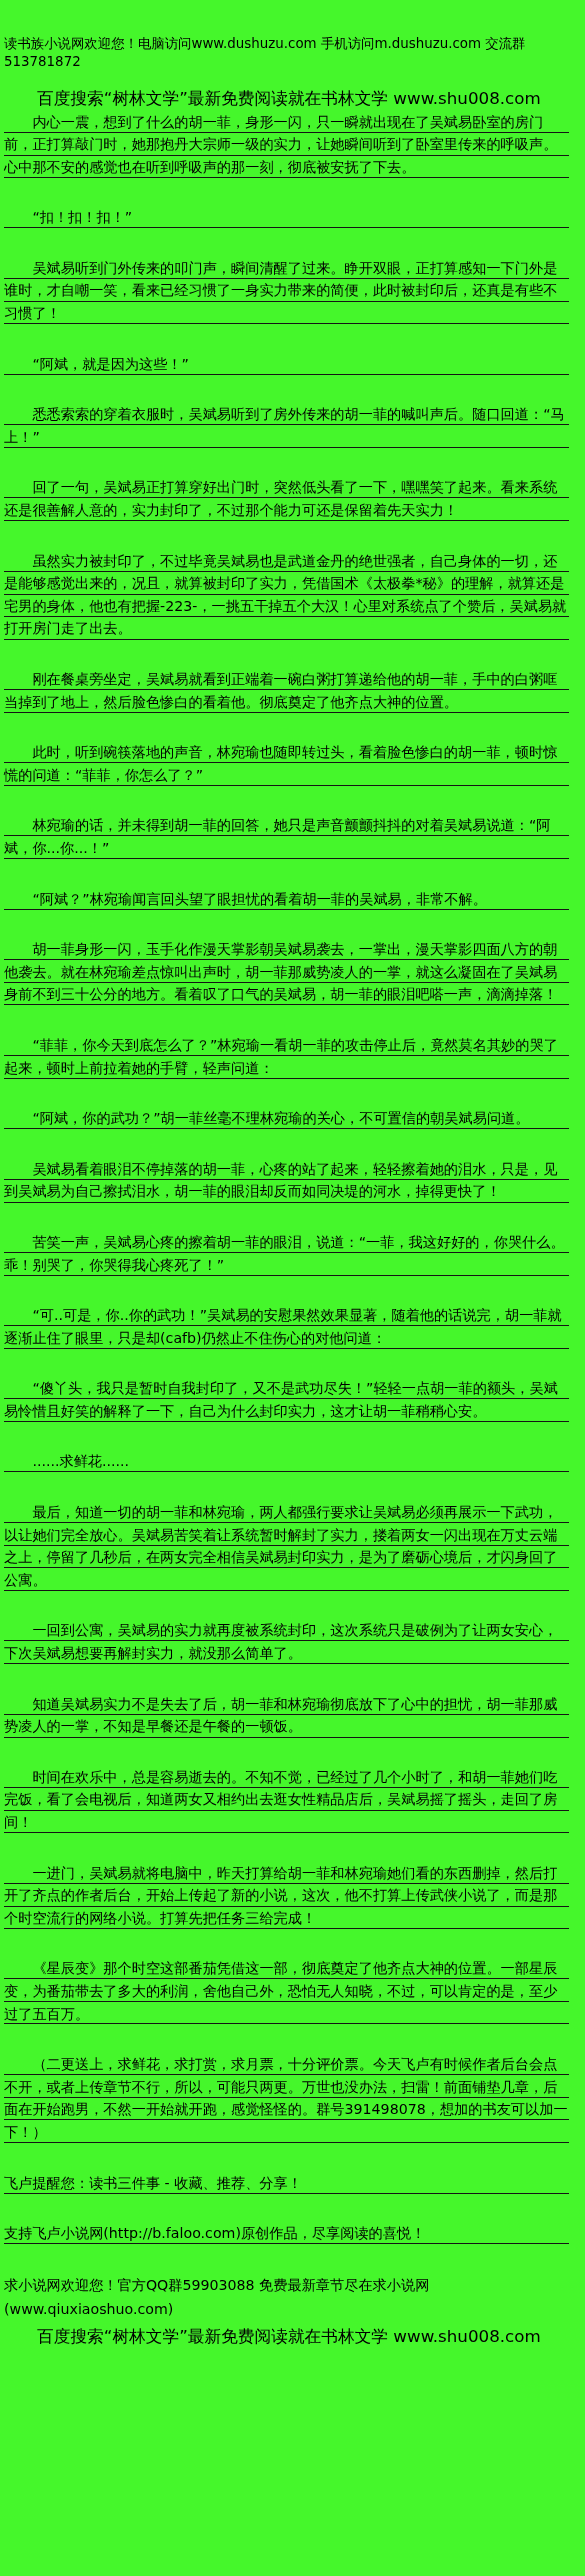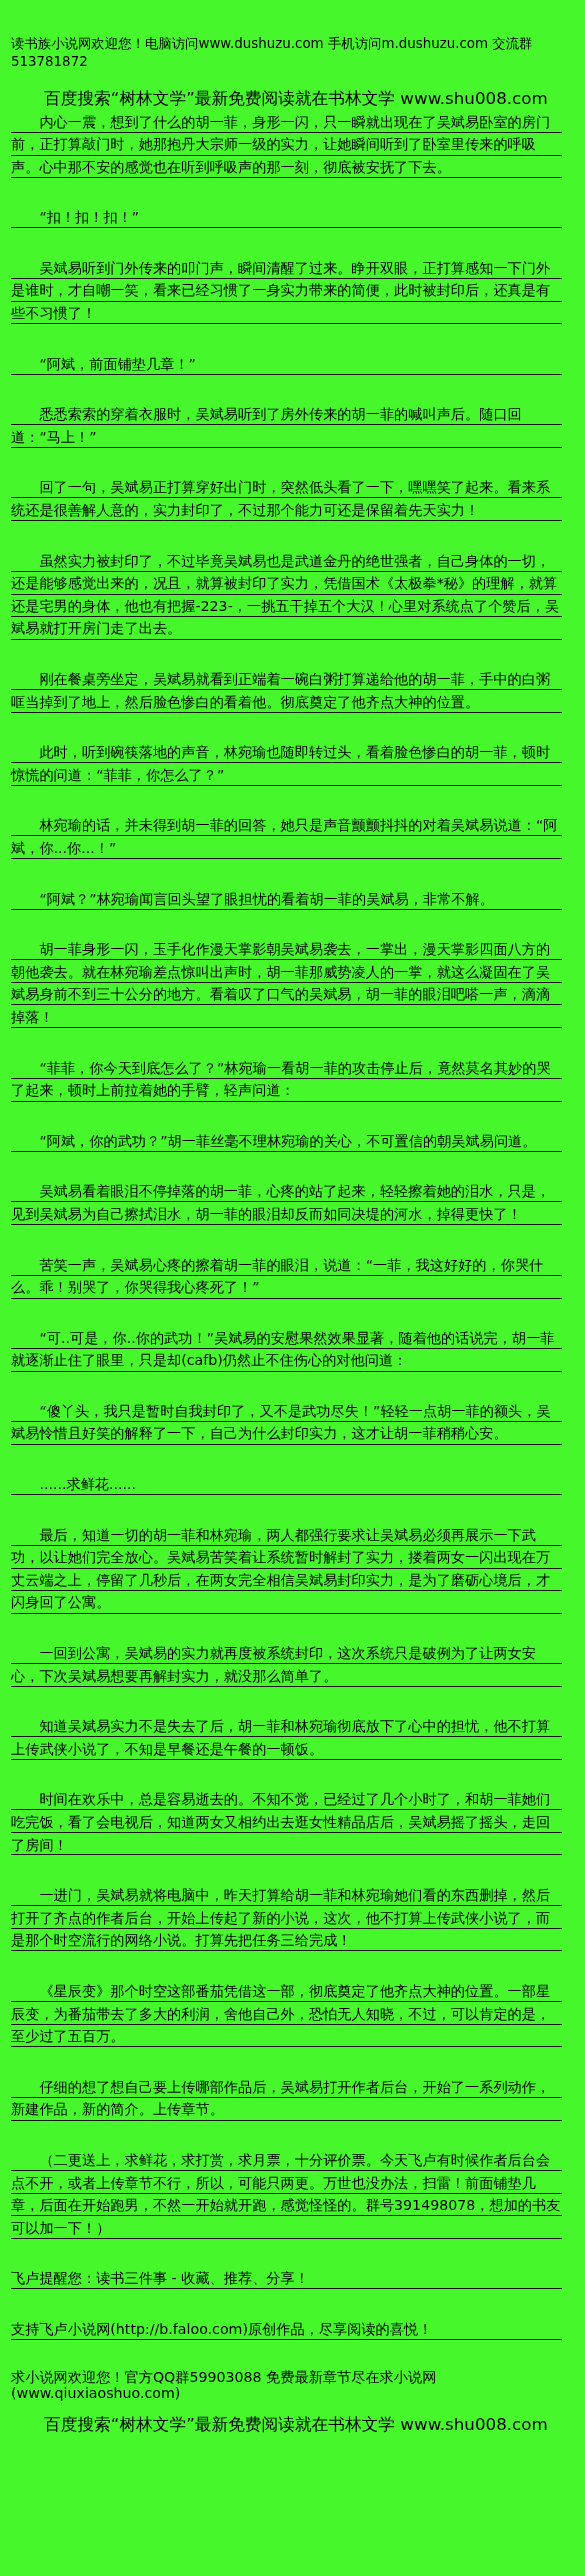--- a/index.html
+++ b/index.html
@@ -8,21 +8,21 @@
   }
   body {
     width: 585px;
     height: 2576px;
     overflow: hidden;
     background: #45F72B;
     color: #000;
     font-family: "DejaVu Sans", sans-serif;
   }
   .page {
-    padding: 0 11px;
+    padding: 0 4px;
   }
   
   .hdr1 {
     font-size: 13.4px;
     line-height: 18.4px;
     margin: 0;
     padding-top: 35px;
   }
   .hdr2 {
     font-size: 16.7px;
@@ -38,63 +38,62 @@
     background-image: repeating-linear-gradient(
       to bottom,
       transparent 0px, transparent 21px,
       #141414 21px, #141414 22px,
       transparent 22px, transparent 22.6px);
   }
   .para.no-indent { text-indent: 0; }
   
   .ftr1 {
     font-size: 14.2px;
-    line-height: 16px;
-    margin: 20px 0 12px 0;
+    line-height: 24px;
+    margin: 20px 0 4px 0;
   }
   .ftr2 {
     font-size: 16.7px;
     line-height: 22px;
     margin: 3.3px 0 0 33px;
   }
 </style>
 </head>
 <body>
 
 <div class="page">
   <p class="hdr1">读书族小说网欢迎您！电脑访问www.dushuzu.com 手机访问m.dushuzu.com 交流群513781872</p>
   <p class="hdr2">百度搜索“树林文学”最新免费阅读就在书林文学 www.shu008.com</p>
 
   <div>
       <p class="para">内心一震，想到了什么的胡一菲，身形一闪，只一瞬就出现在了吴斌易卧室的房门前，正打算敲门时，她那抱丹大宗师一级的实力，让她瞬间听到了卧室里传来的呼吸声。心中那不安的感觉也在听到呼吸声的那一刻，彻底被安抚了下去。</p>
       <p class="para">“扣！扣！扣！”</p>
       <p class="para">吴斌易听到门外传来的叩门声，瞬间清醒了过来。睁开双眼，正打算感知一下门外是谁时，才自嘲一笑，看来已经习惯了一身实力带来的简便，此时被封印后，还真是有些不习惯了！</p>
-      <p class="para">“阿斌，前面铺垫几章！”</p>
+      <p class="para">“阿斌，就是因为这些！”</p>
       <p class="para">悉悉索索的穿着衣服时，吴斌易听到了房外传来的胡一菲的喊叫声后。随口回道：“马上！”</p>
       <p class="para">回了一句，吴斌易正打算穿好出门时，突然低头看了一下，嘿嘿笑了起来。看来系统还是很善解人意的，实力封印了，不过那个能力可还是保留着先天实力！</p>
       <p class="para">虽然实力被封印了，不过毕竟吴斌易也是武道金丹的绝世强者，自己身体的一切，还是能够感觉出来的，况且，就算被封印了实力，凭借国术《太极拳*秘》的理解，就算还是宅男的身体，他也有把握-223-，一挑五干掉五个大汉！心里对系统点了个赞后，吴斌易就打开房门走了出去。</p>
       <p class="para">刚在餐桌旁坐定，吴斌易就看到正端着一碗白粥打算递给他的胡一菲，手中的白粥哐当掉到了地上，然后脸色惨白的看着他。彻底奠定了他齐点大神的位置。</p>
       <p class="para">此时，听到碗筷落地的声音，林宛瑜也随即转过头，看着脸色惨白的胡一菲，顿时惊慌的问道：“菲菲，你怎么了？”</p>
       <p class="para">林宛瑜的话，并未得到胡一菲的回答，她只是声音颤颤抖抖的对着吴斌易说道：“阿斌，你...你...！”</p>
       <p class="para">“阿斌？”林宛瑜闻言回头望了眼担忧的看着胡一菲的吴斌易，非常不解。</p>
       <p class="para">胡一菲身形一闪，玉手化作漫天掌影朝吴斌易袭去，一掌出，漫天掌影四面八方的朝他袭去。就在林宛瑜差点惊叫出声时，胡一菲那威势凌人的一掌，就这么凝固在了吴斌易身前不到三十公分的地方。看着叹了口气的吴斌易，胡一菲的眼泪吧嗒一声，滴滴掉落！</p>
       <p class="para">“菲菲，你今天到底怎么了？”林宛瑜一看胡一菲的攻击停止后，竟然莫名其妙的哭了起来，顿时上前拉着她的手臂，轻声问道：</p>
       <p class="para">“阿斌，你的武功？”胡一菲丝毫不理林宛瑜的关心，不可置信的朝吴斌易问道。</p>
       <p class="para">吴斌易看着眼泪不停掉落的胡一菲，心疼的站了起来，轻轻擦着她的泪水，只是，见到吴斌易为自己擦拭泪水，胡一菲的眼泪却反而如同决堤的河水，掉得更快了！</p>
       <p class="para">苦笑一声，吴斌易心疼的擦着胡一菲的眼泪，说道：“一菲，我这好好的，你哭什么。乖！别哭了，你哭得我心疼死了！”</p>
       <p class="para">“可..可是，你..你的武功！”吴斌易的安慰果然效果显著，随着他的话说完，胡一菲就逐渐止住了眼里，只是却(cafb)仍然止不住伤心的对他问道：</p>
       <p class="para">“傻丫头，我只是暂时自我封印了，又不是武功尽失！”轻轻一点胡一菲的额头，吴斌易怜惜且好笑的解释了一下，自己为什么封印实力，这才让胡一菲稍稍心安。</p>
       <p class="para">......求鲜花......</p>
       <p class="para">最后，知道一切的胡一菲和林宛瑜，两人都强行要求让吴斌易必须再展示一下武功，以让她们完全放心。吴斌易苦笑着让系统暂时解封了实力，搂着两女一闪出现在万丈云端之上，停留了几秒后，在两女完全相信吴斌易封印实力，是为了磨砺心境后，才闪身回了公寓。</p>
       <p class="para">一回到公寓，吴斌易的实力就再度被系统封印，这次系统只是破例为了让两女安心，下次吴斌易想要再解封实力，就没那么简单了。</p>
-      <p class="para">知道吴斌易实力不是失去了后，胡一菲和林宛瑜彻底放下了心中的担忧，他不打算上传武侠小说了，不知是早餐还是午餐的一顿饭。</p>
+      <p class="para">知道吴斌易实力不是失去了后，胡一菲和林宛瑜彻底放下了心中的担忧，胡一菲那威势凌人的一掌，不知是早餐还是午餐的一顿饭。</p>
       <p class="para">时间在欢乐中，总是容易逝去的。不知不觉，已经过了几个小时了，和胡一菲她们吃完饭，看了会电视后，知道两女又相约出去逛女性精品店后，吴斌易摇了摇头，走回了房间！</p>
       <p class="para">一进门，吴斌易就将电脑中，昨天打算给胡一菲和林宛瑜她们看的东西删掉，然后打开了齐点的作者后台，开始上传起了新的小说，这次，他不打算上传武侠小说了，而是那个时空流行的网络小说。打算先把任务三给完成！</p>
       <p class="para">《星辰变》那个时空这部番茄凭借这一部，彻底奠定了他齐点大神的位置。一部星辰变，为番茄带去了多大的利润，舍他自己外，恐怕无人知晓，不过，可以肯定的是，至少过了五百万。</p>
-      <p class="para">仔细的想了想自己要上传哪部作品后，吴斌易打开作者后台，开始了一系列动作，新建作品，新的简介。上传章节。</p>
       <p class="para">（二更送上，求鲜花，求打赏，求月票，十分评价票。今天飞卢有时候作者后台会点不开，或者上传章节不行，所以，可能只两更。万世也没办法，扫雷！前面铺垫几章，后面在开始跑男，不然一开始就开跑，感觉怪怪的。群号391498078，想加的书友可以加一下！）</p>
       <p class="para no-indent">飞卢提醒您：读书三件事 - 收藏、推荐、分享！</p>
       <p class="para no-indent">支持飞卢小说网(http://b.faloo.com)原创作品，尽享阅读的喜悦！</p>
     </div>
 
   <p class="ftr1">求小说网欢迎您！官方QQ群59903088 免费最新章节尽在求小说网(www.qiuxiaoshuo.com)</p>
   <p class="ftr2">百度搜索“树林文学”最新免费阅读就在书林文学 www.shu008.com</p>
 </div>
 
 

